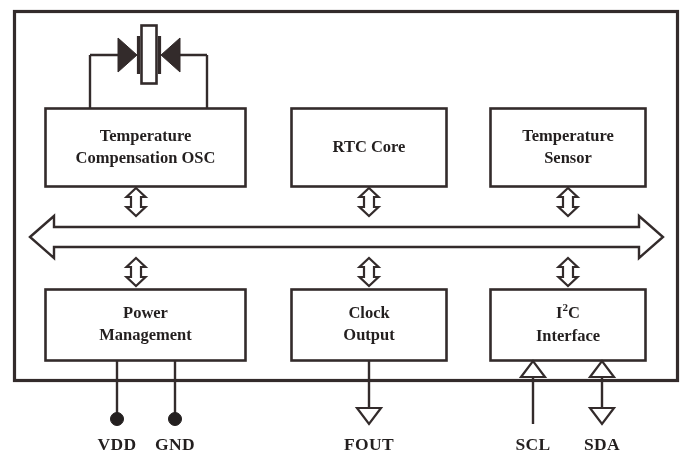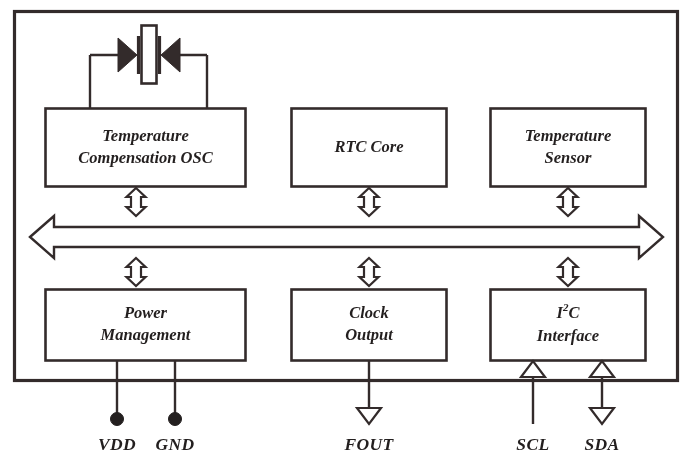--- a/index.html
+++ b/index.html
@@ -10,21 +10,20 @@
   body {
     width: 693px;
     height: 467px;
     font-family: "Liberation Serif", "DejaVu Serif", serif;
     overflow: hidden;
   }
   #diagram-root {
     position: relative;
     width: 686px;
     height: 467px;
-    font-style: italic;
   }
   svg#block-diagram {
     display: block;
     width: 693px;
     height: 467px;
   }
   .chip-frame {
     fill: none;
     stroke: #332b2b;
     stroke-width: 3.2;

